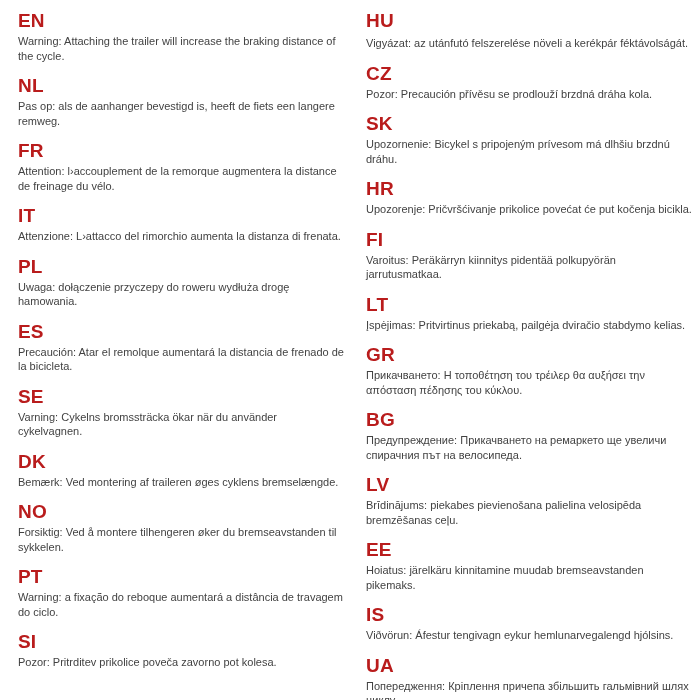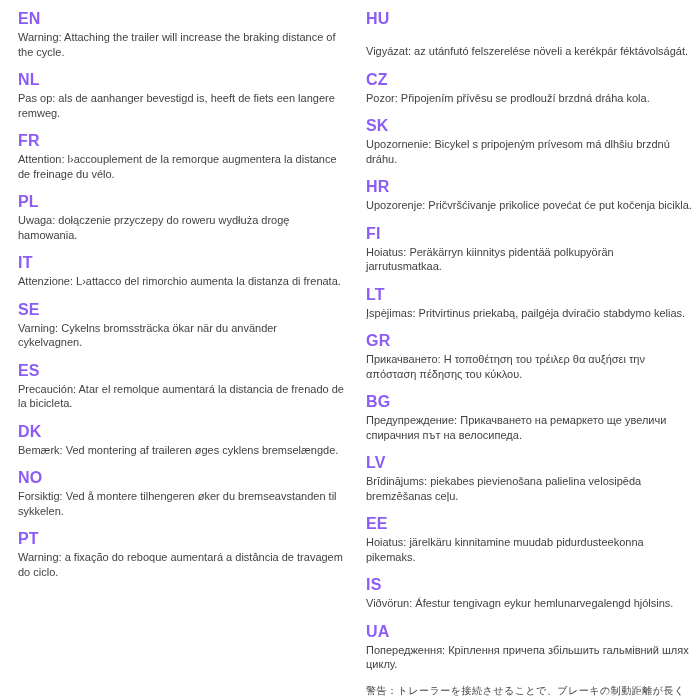--- a/index.html
+++ b/index.html
@@ -20,34 +20,34 @@
     width: 700px;
   }
   .col {
     flex: 0 0 326px;
     width: 326px;
   }
   .block {
     margin-bottom: 12px;
   }
   .lang-code {
-    font-size: 16px;
+    font-size: 19px;
     font-weight: bold;
-    color: #8b5cf6;
+    color: #b91c1c;
     margin: 0 0 2px 0;
     letter-spacing: 0.2px;
   }
   .warn-text {
     font-size: 11px;
     line-height: 14.5px;
     margin: 0;
     color: #424242;
   }
   .extra-gap .lang-code {
-    margin-bottom: 16px;
+    margin-bottom: 4px;
   }
   .jp .warn-text {
     font-size: 10px;
     letter-spacing: 0.5px;
   }
 </style>
 </head>
 <body>
 
 <div class="page">
@@ -59,89 +59,93 @@
     </section>
     <section class="block">
       <h2 class="lang-code">NL</h2>
       <p class="warn-text">Pas op: als de aanhanger bevestigd is, heeft de fiets een langere remweg.</p>
     </section>
     <section class="block">
       <h2 class="lang-code">FR</h2>
       <p class="warn-text">Attention: l›accouplement de la remorque augmentera la distance de freinage du vélo.</p>
     </section>
     <section class="block">
+      <h2 class="lang-code">IT</h2>
+      <p class="warn-text">Attenzione: L›attacco del rimorchio aumenta la distanza di frenata.</p>
+    </section>
+    <section class="block">
       <h2 class="lang-code">PL</h2>
       <p class="warn-text">Uwaga: dołączenie przyczepy do roweru wydłuża drogę hamowania.</p>
     </section>
     <section class="block">
-      <h2 class="lang-code">IT</h2>
-      <p class="warn-text">Attenzione: L›attacco del rimorchio aumenta la distanza di frenata.</p>
+      <h2 class="lang-code">ES</h2>
+      <p class="warn-text">Precaución: Atar el remolque aumentará la distancia de frenado de la bicicleta.</p>
     </section>
     <section class="block">
       <h2 class="lang-code">SE</h2>
       <p class="warn-text">Varning: Cykelns bromssträcka ökar när du använder cykelvagnen.</p>
-    </section>
-    <section class="block">
-      <h2 class="lang-code">ES</h2>
-      <p class="warn-text">Precaución: Atar el remolque aumentará la distancia de frenado de la bicicleta.</p>
     </section>
     <section class="block">
       <h2 class="lang-code">DK</h2>
       <p class="warn-text">Bemærk: Ved montering af traileren øges cyklens bremselængde.</p>
     </section>
     <section class="block">
       <h2 class="lang-code">NO</h2>
       <p class="warn-text">Forsiktig: Ved å montere tilhengeren øker du bremseavstanden til sykkelen.</p>
     </section>
     <section class="block">
       <h2 class="lang-code">PT</h2>
       <p class="warn-text">Warning: a fixação do reboque aumentará a distância de travagem do ciclo.</p>
     </section>
+    <section class="block">
+      <h2 class="lang-code">SI</h2>
+      <p class="warn-text">Pozor: Pritrditev prikolice poveča zavorno pot kolesa.</p>
+    </section>
   </div>
 
   <div class="col">
     <section class="block extra-gap">
       <h2 class="lang-code">HU</h2>
       <p class="warn-text">Vigyázat: az utánfutó felszerelése növeli a kerékpár féktávolságát.</p>
     </section>
     <section class="block">
       <h2 class="lang-code">CZ</h2>
-      <p class="warn-text">Pozor: Připojením přívěsu se prodlouží brzdná dráha kola.</p>
+      <p class="warn-text">Pozor: Precaución přívěsu se prodlouží brzdná dráha kola.</p>
     </section>
     <section class="block">
       <h2 class="lang-code">SK</h2>
       <p class="warn-text">Upozornenie: Bicykel s pripojeným prívesom má dlhšiu brzdnú dráhu.</p>
     </section>
     <section class="block">
       <h2 class="lang-code">HR</h2>
       <p class="warn-text">Upozorenje: Pričvršćivanje prikolice povećat će put kočenja bicikla.</p>
     </section>
     <section class="block">
       <h2 class="lang-code">FI</h2>
-      <p class="warn-text">Hoiatus: Peräkärryn kiinnitys pidentää polkupyörän jarrutusmatkaa.</p>
+      <p class="warn-text">Varoitus: Peräkärryn kiinnitys pidentää polkupyörän jarrutusmatkaa.</p>
     </section>
     <section class="block">
       <h2 class="lang-code">LT</h2>
       <p class="warn-text">Įspėjimas: Pritvirtinus priekabą, pailgėja dviračio stabdymo kelias.</p>
     </section>
     <section class="block">
       <h2 class="lang-code">GR</h2>
       <p class="warn-text">Прикачването: Η τοποθέτηση του τρέιλερ θα αυξήσει την απόσταση πέδησης του κύκλου.</p>
     </section>
     <section class="block">
       <h2 class="lang-code">BG</h2>
       <p class="warn-text">Предупреждение: Прикачването на ремаркето ще увеличи спирачния път на велосипеда.</p>
     </section>
     <section class="block">
       <h2 class="lang-code">LV</h2>
       <p class="warn-text">Brīdinājums: piekabes pievienošana palielina velosipēda bremzēšanas ceļu.</p>
     </section>
     <section class="block">
       <h2 class="lang-code">EE</h2>
-      <p class="warn-text">Hoiatus: järelkäru kinnitamine muudab pidurdusteekonna pikemaks.</p>
+      <p class="warn-text">Hoiatus: järelkäru kinnitamine muudab bremseavstanden pikemaks.</p>
     </section>
     <section class="block">
       <h2 class="lang-code">IS</h2>
       <p class="warn-text">Viðvörun: Áfestur tengivagn eykur hemlunarvegalengd hjólsins.</p>
     </section>
     <section class="block">
       <h2 class="lang-code">UA</h2>
       <p class="warn-text">Попередження: Кріплення причепа збільшить гальмівний шлях циклу.</p>
     </section>
     <section class="block jp">

